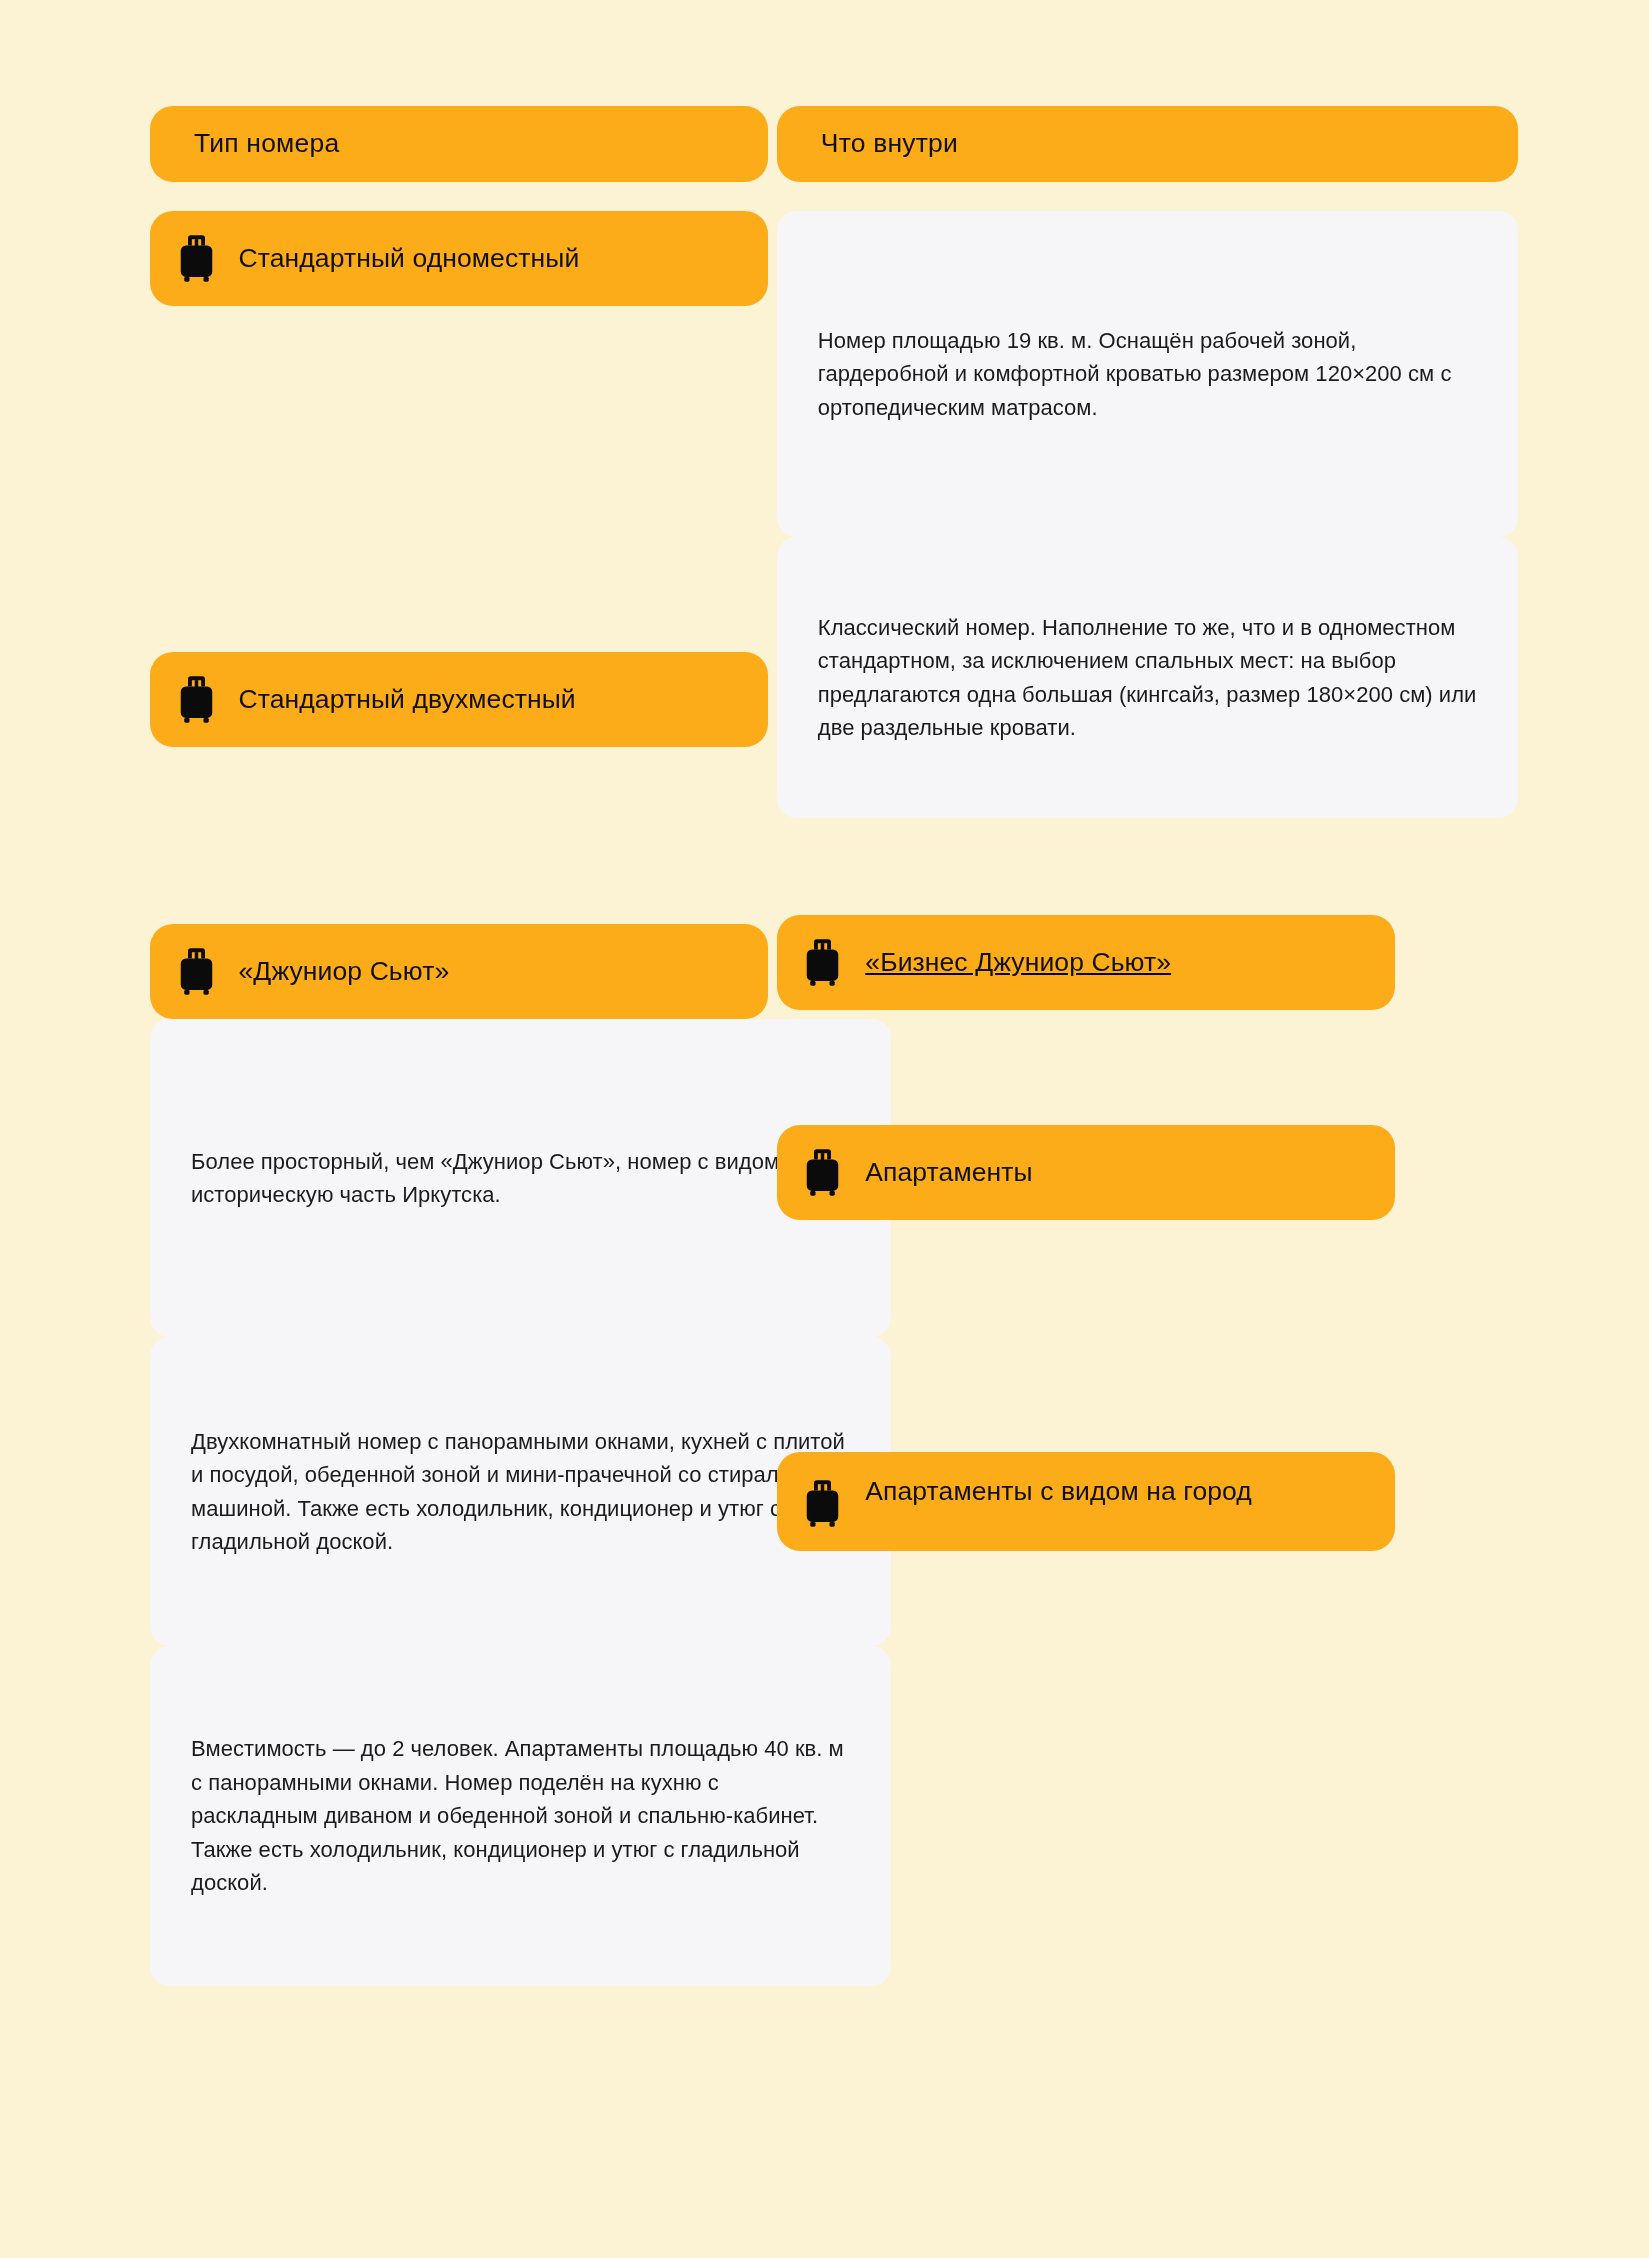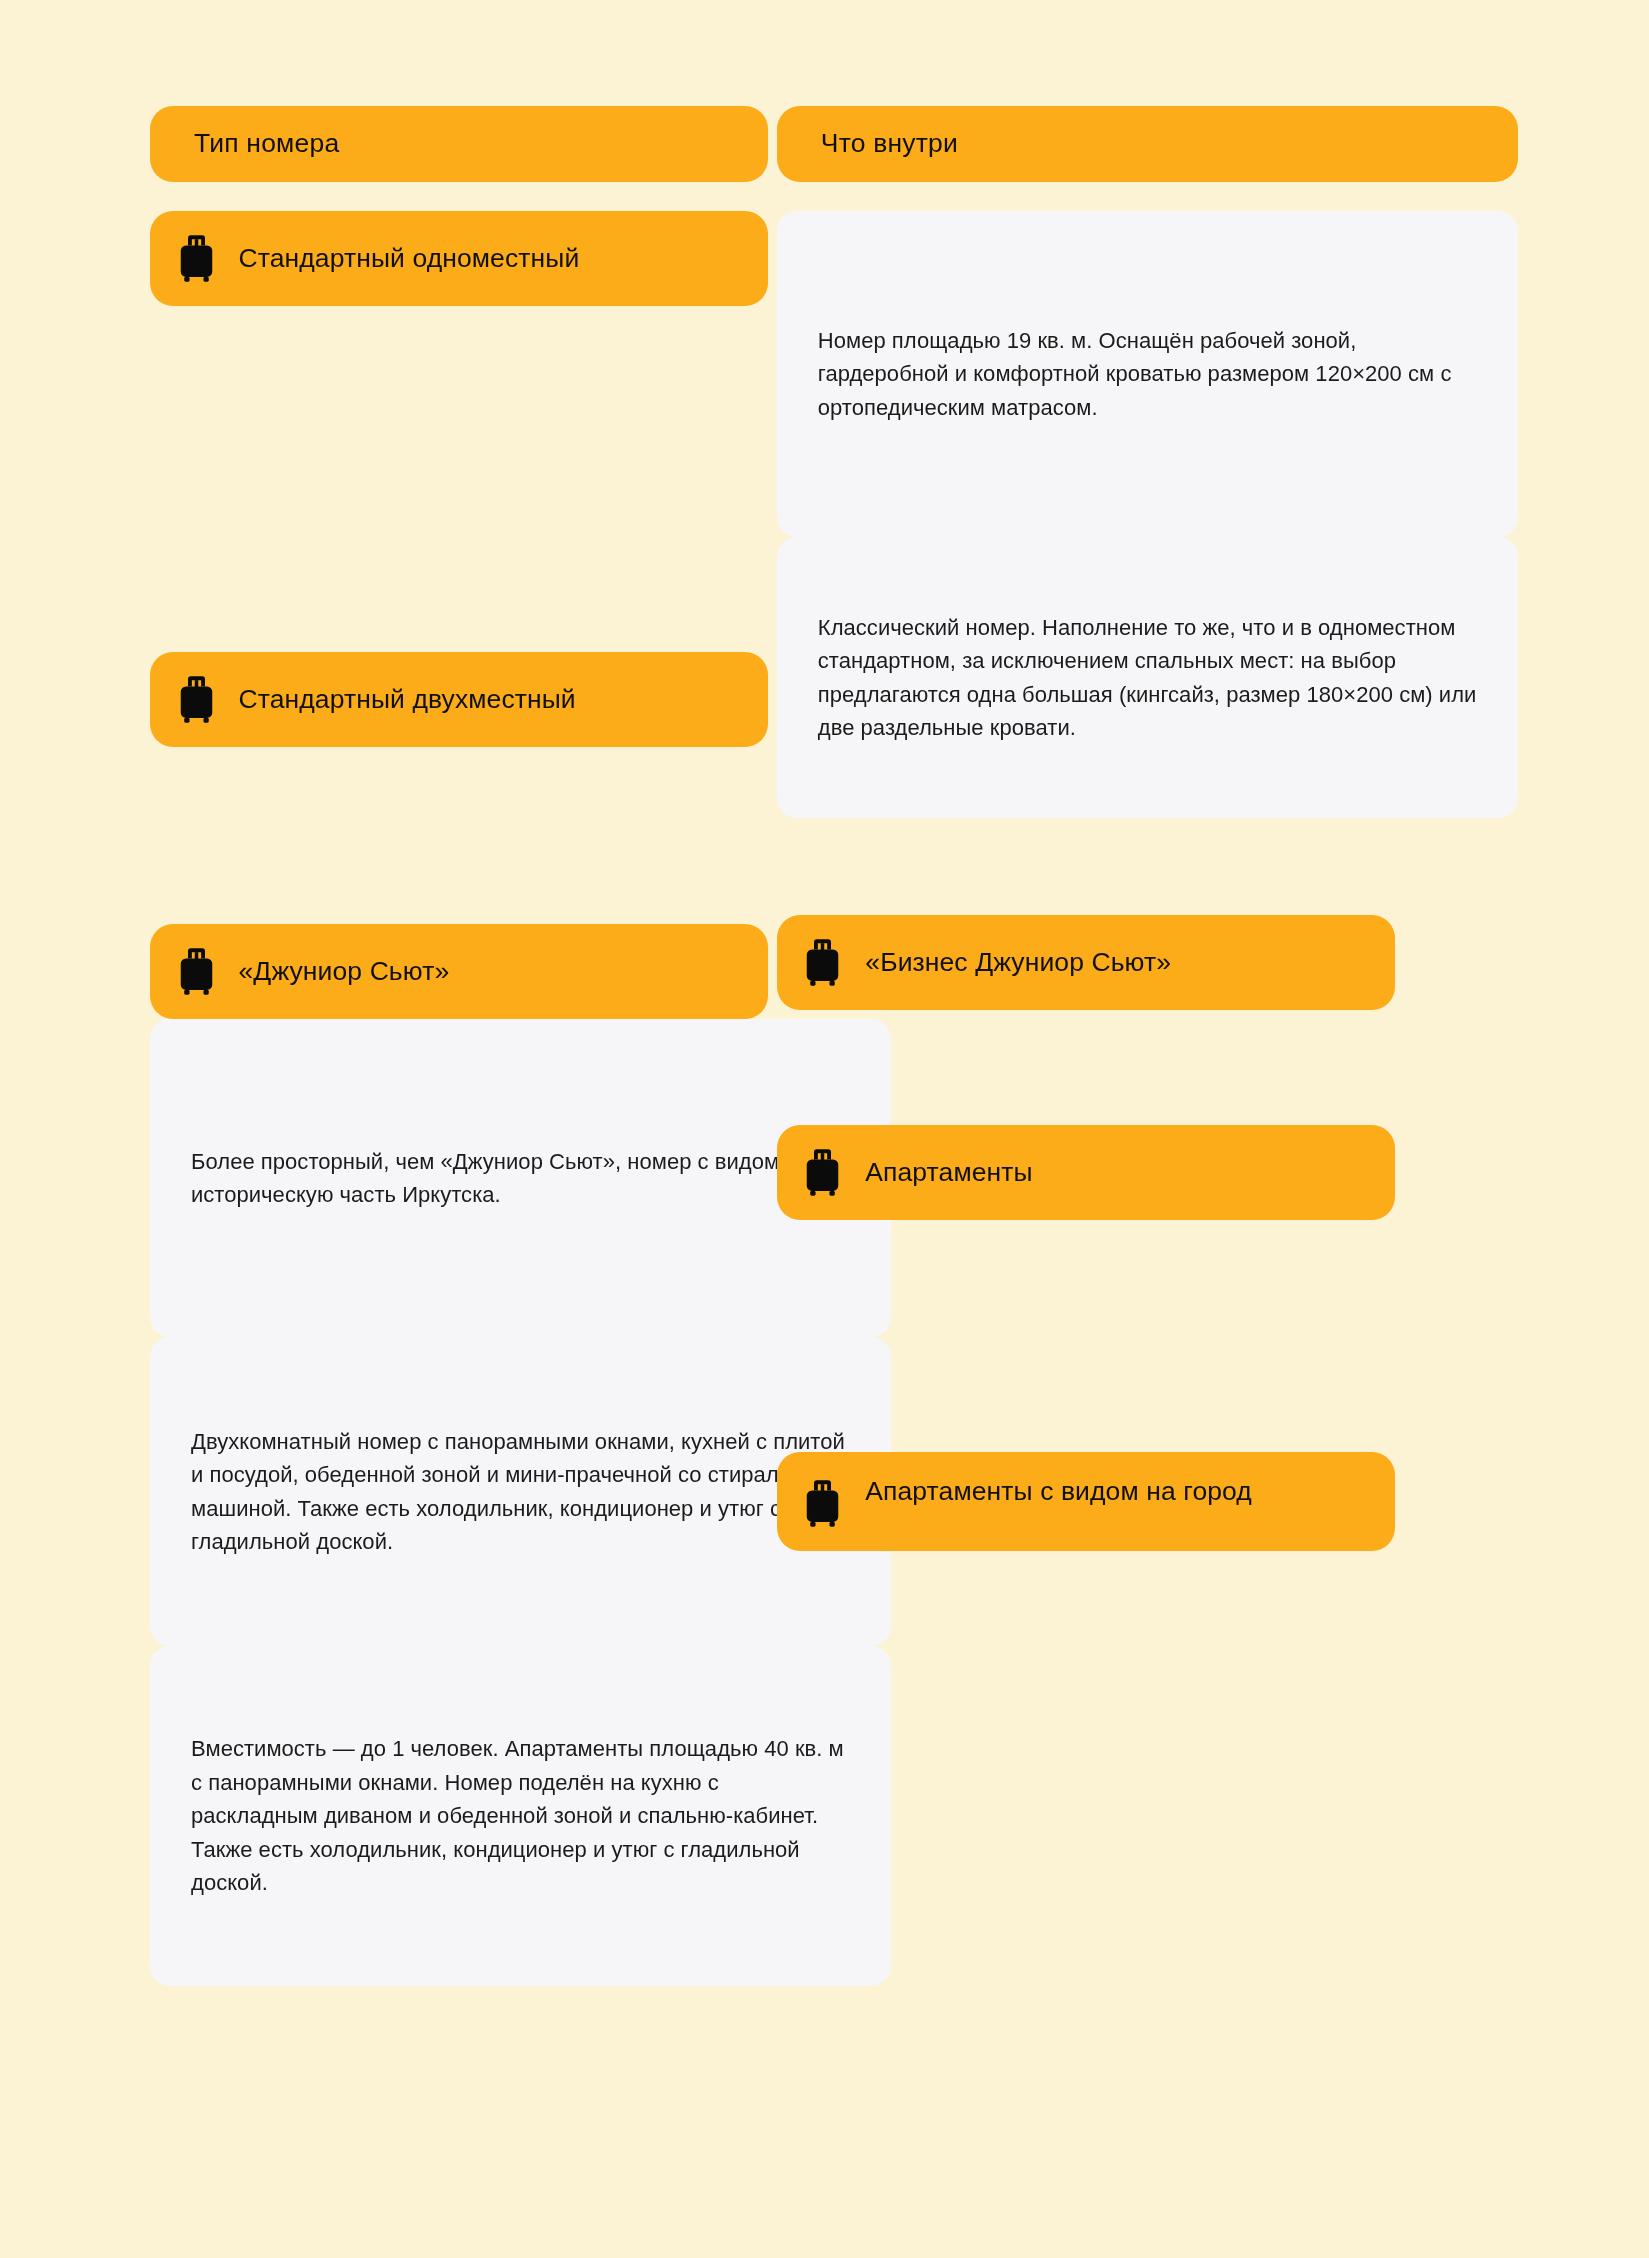--- a/index.html
+++ b/index.html
@@ -105,21 +105,21 @@
   
   .r1 .pill      { margin-top: 0px; }
   .r1 .desc      { height: 326px; }
 
   .r2 .pill      { margin-top: 115px; }
   .r2 .desc      { height: 281px; margin-top: 0px; }
 
   .r3 .pill      { margin-top: 106px; }
   .r3 .desc      { height: 300px; margin-top: 0px; }
 
-  .r4 .pill      { margin-top: 97px; }
+  .r4 .pill      { margin-top: 97px; text-decoration: underline; }
   .r4 .desc      { height: 318px; margin-top: 0px; }
 
   .r5 .pill      { margin-top: 106px; }
   .r5 .desc      { height: 309px; margin-top: 0px; }
 
   .r6 .pill      { margin-top: 115px; }
   .r6 .desc      { height: 340px; margin-top: 0px; }
 
   .cellwrap { position: relative; }
 </style>
@@ -240,19 +240,19 @@
             <rect x="4" y="13" width="36" height="36" rx="6" fill="#0B0B0B"></rect>
             <rect x="8" y="49" width="6" height="5.5" rx="1.6" fill="#0B0B0B"></rect>
             <rect x="30" y="49" width="6" height="5.5" rx="1.6" fill="#0B0B0B"></rect>
           </svg>
           <span class="pill-label">Апартаменты с видом на город</span>
         </div>
       </div>
     </div>
     <div class="cellwrap r6">
       <div class="desc">
-        <span class="desc-text">Вместимость — до 1 человек. Апартаменты площадью 40 кв. м с панорамными окнами. Номер поделён на кухню с раскладным диваном и обеденной зоной и спальню-кабинет. Также есть холодильник, кондиционер и утюг с гладильной доской.</span>
+        <span class="desc-text">Вместимость — до 2 человек. Апартаменты площадью 40 кв. м с панорамными окнами. Номер поделён на кухню с раскладным диваном и обеденной зоной и спальню-кабинет. Также есть холодильник, кондиционер и утюг с гладильной доской.</span>
       </div>
     </div>
 
   </div>
 </div>
 
 
 </body></html>

